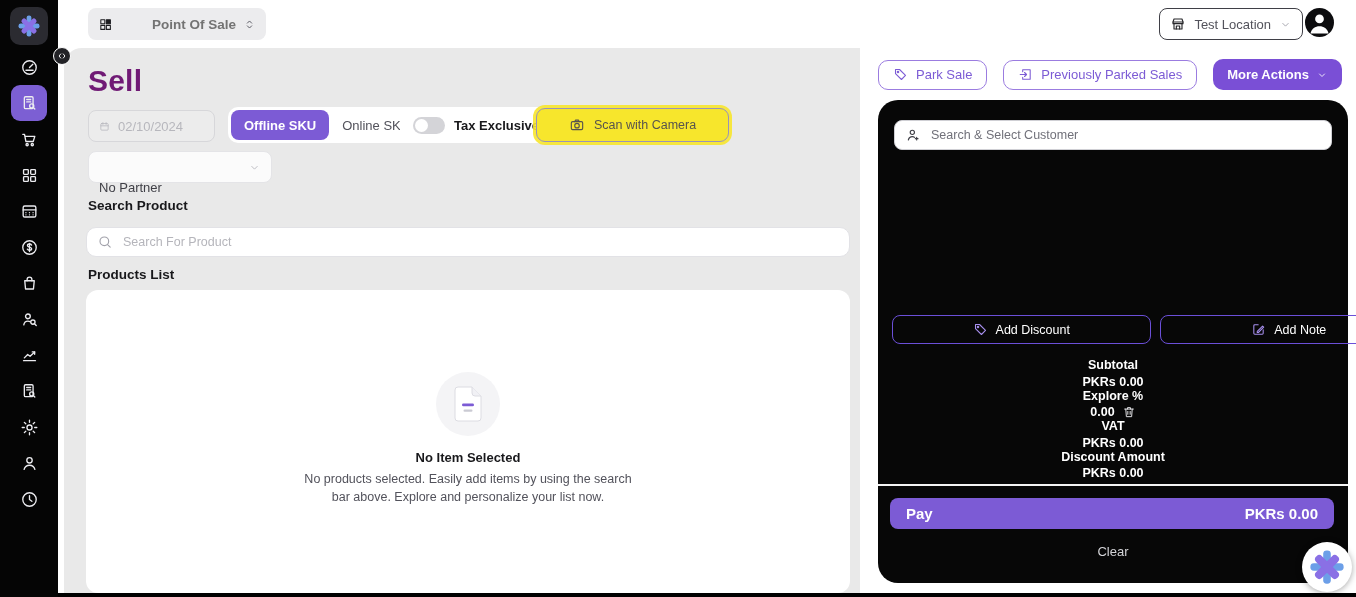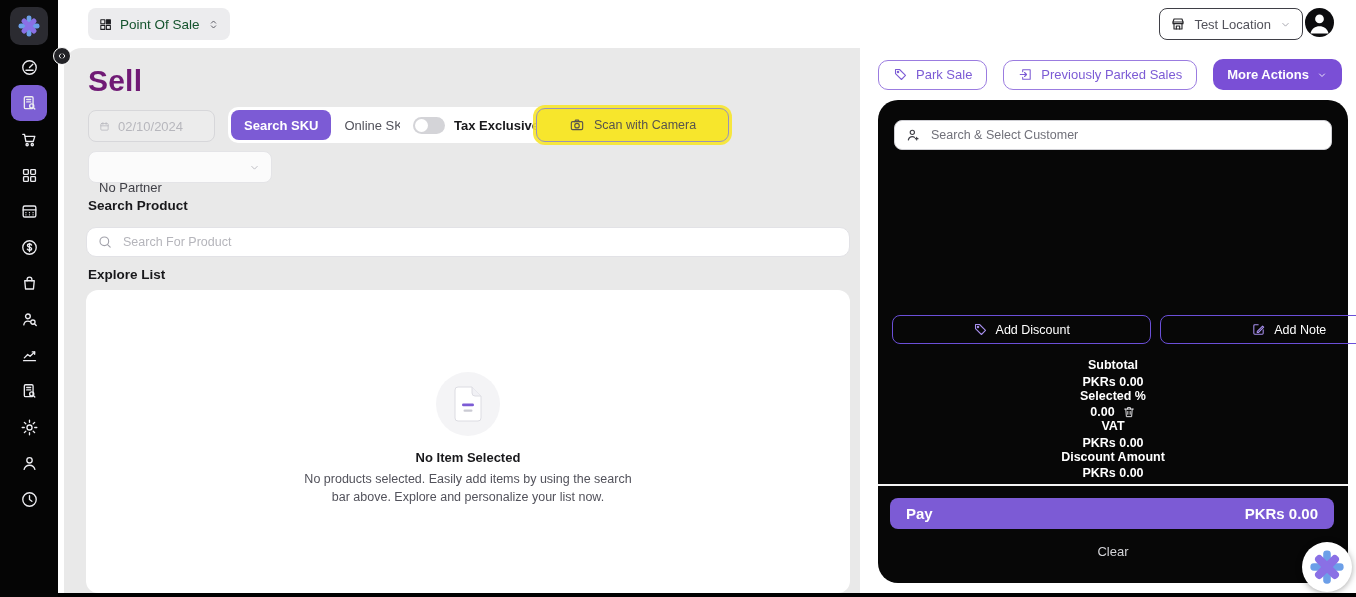--- a/index.html
+++ b/index.html
@@ -15,21 +15,21 @@
   .nav-item .ic { width:19px; height:19px; }
   .nav-item.active { position:relative; }
   .nav-item.active::before { content:""; position:absolute; left:11px; top:0; width:36px; height:36px; background:#7c5fd3; border-radius:9px; }
   .nav-item.active .ic { position:relative; z-index:1; }
   .collapse-toggle { position:absolute; left:53px; top:47px; width:18px; height:18px; border-radius:50%; background:#232327; border:1.5px solid #fff; color:#fff; z-index:9; display:flex; align-items:center; justify-content:center; cursor:pointer; }
   .collapse-toggle .ic { width:10px; height:10px; stroke-width:2.2; }
 
   
   .topbar { position:absolute; left:58px; top:0; width:1298px; height:48px; background:#fff; z-index:4; }
   .pos-switcher { position:absolute; left:30px; top:8px; height:32px; background:#ececee; border-radius:8px; display:flex; align-items:center; gap:7px; padding:0 10px; cursor:pointer; }
-  .pos-switcher .label { font-size:13.5px; font-weight:400; color:#14532d; }
+  .pos-switcher .label { font-size:13.5px; font-weight:700; color:#737373;margin-left:32px; }
   .pos-switcher .ic { color:#1d1d21; }
   .top-right { position:absolute; right:22px; top:8px; display:flex; gap:2px; }
   .location-btn { height:32px; border:1px solid #3f3f46; border-radius:8px; background:#fff; display:flex; align-items:center; gap:8px; padding:0 10px; cursor:pointer; }
   .location-btn .label { font-size:13px; color:#52525b; }
   .location-btn .store { color:#27272a; }
   .location-btn .chev { color:#a1a1aa; }
   .avatar { width:29px; height:29px; border-radius:50%; background:#0c0c0e; display:flex; align-items:flex-end; justify-content:center; overflow:hidden; cursor:pointer; }
 
   
   .content { position:absolute; left:58px; top:48px; width:1298px; height:545px; background:#fff; }
@@ -353,21 +353,21 @@
     <h1 class="page-title">Sell</h1>
 
     <div class="date-field">
       <svg class="ic" width="15" height="15">
           <use href="#calendar-icon"></use>
         </svg>
       <input type="text" placeholder="02/10/2024" style="">
     </div>
 
     <div class="sku-seg">
-      <div class="sku-chip on">Search SKU</div>
+      <div class="sku-chip on">Offline SKU</div>
       <div class="sku-chip off">Online SKU</div>
     </div>
 
     <div class="tax-pill">
       <div class="switch"></div>
       <span class="label">Tax Exclusive</span>
     </div>
 
     <div class="scan-btn">
       <svg class="ic" width="16" height="16">
@@ -385,21 +385,21 @@
 
     <div class="section-label" style="top:150px">Search Product</div>
 
     <div class="search-wrap">
       <svg class="ic">
           <use href="#search-icon"></use>
         </svg>
       <input type="text" placeholder="Search For Product" style="">
     </div>
 
-    <div class="section-label" style="top:219px">Explore List</div>
+    <div class="section-label" style="top:219px">Products List</div>
 
     <div class="products-card">
       <div class="empty">
         <div class="empty-circle">
           <svg width="30" height="36" viewBox="0 0 30 36">
             <path d="M2 4a3 3 0 0 1 3-3h14l9 9v22a3 3 0 0 1-3 3H5a3 3 0 0 1-3-3z" fill="#fff" stroke="#dcdce2"></path>
             <path d="M19 1v6a3 3 0 0 0 3 3h6" fill="#f1f1f5" stroke="#dcdce2"></path>
             <rect x="9" y="17.5" width="12" height="2.8" rx="1.4" fill="#7c5bd5"></rect>
             <rect x="10.5" y="23.5" width="9" height="2.3" rx="1.15" fill="#cacad3"></rect>
           </svg>
@@ -453,21 +453,21 @@
         <span>Add Note</span>
       </button>
     </div>
 
     <div class="totals">
       <div class="trow">
         <span class="tl">Subtotal</span>
         <span class="tv">PKRs 0.00</span>
       </div>
       <div class="trow">
-        <span class="tl">Selected %</span>
+        <span class="tl">Explore %</span>
         <span class="tv">
           <span>0.00</span>
           <svg class="ic trash">
               <use href="#trash-icon"></use>
             </svg>
         </span>
       </div>
       <div class="trow">
         <span class="tl">VAT</span>
         <span class="tv">PKRs 0.00</span>

